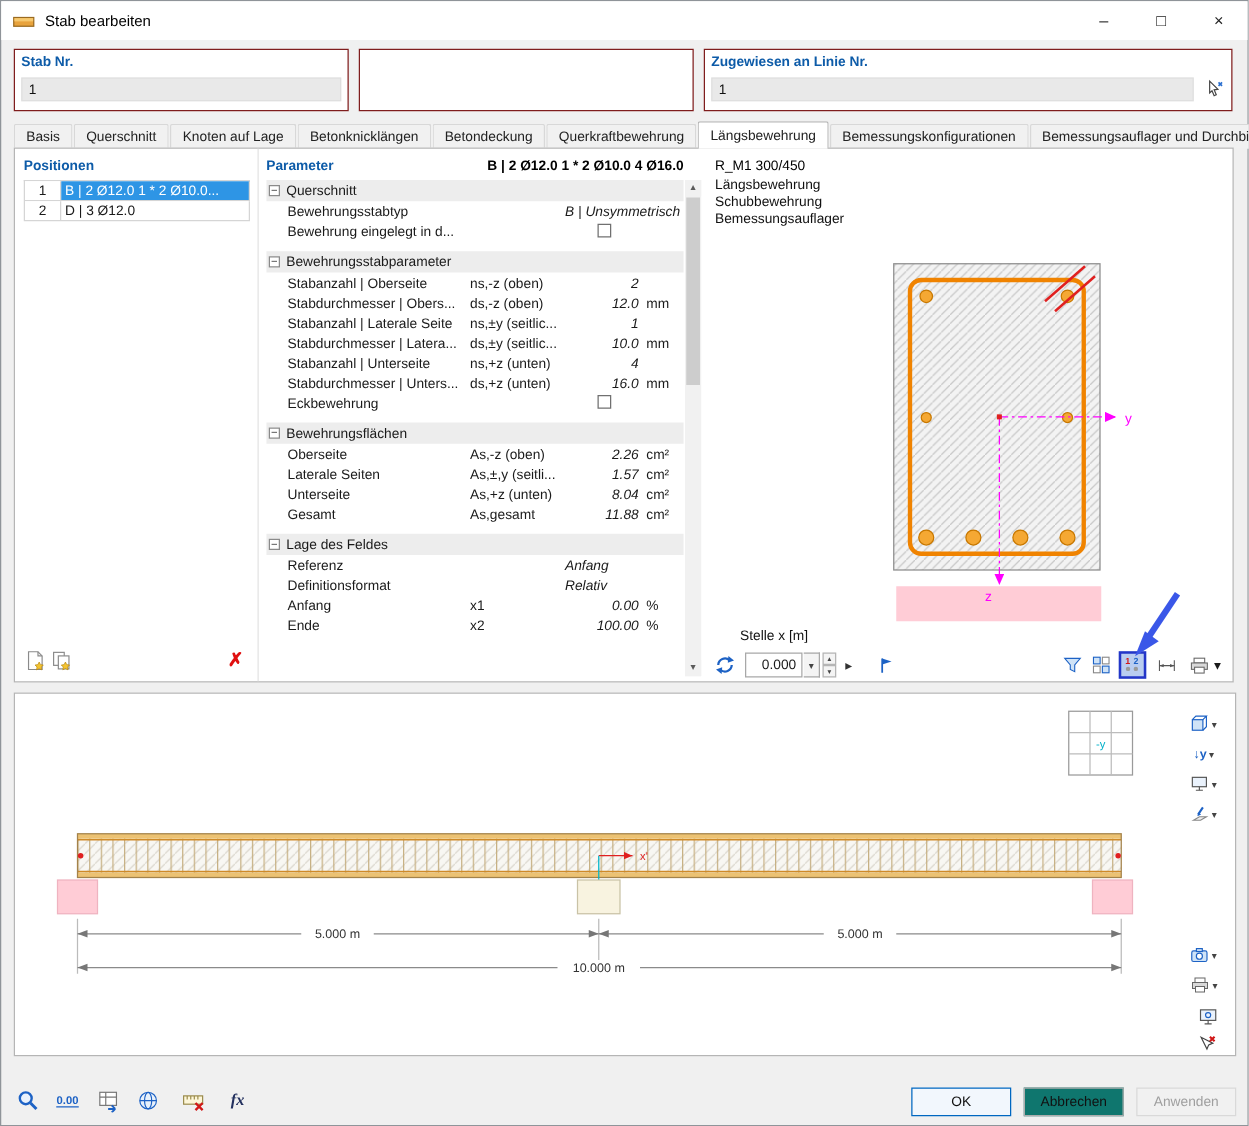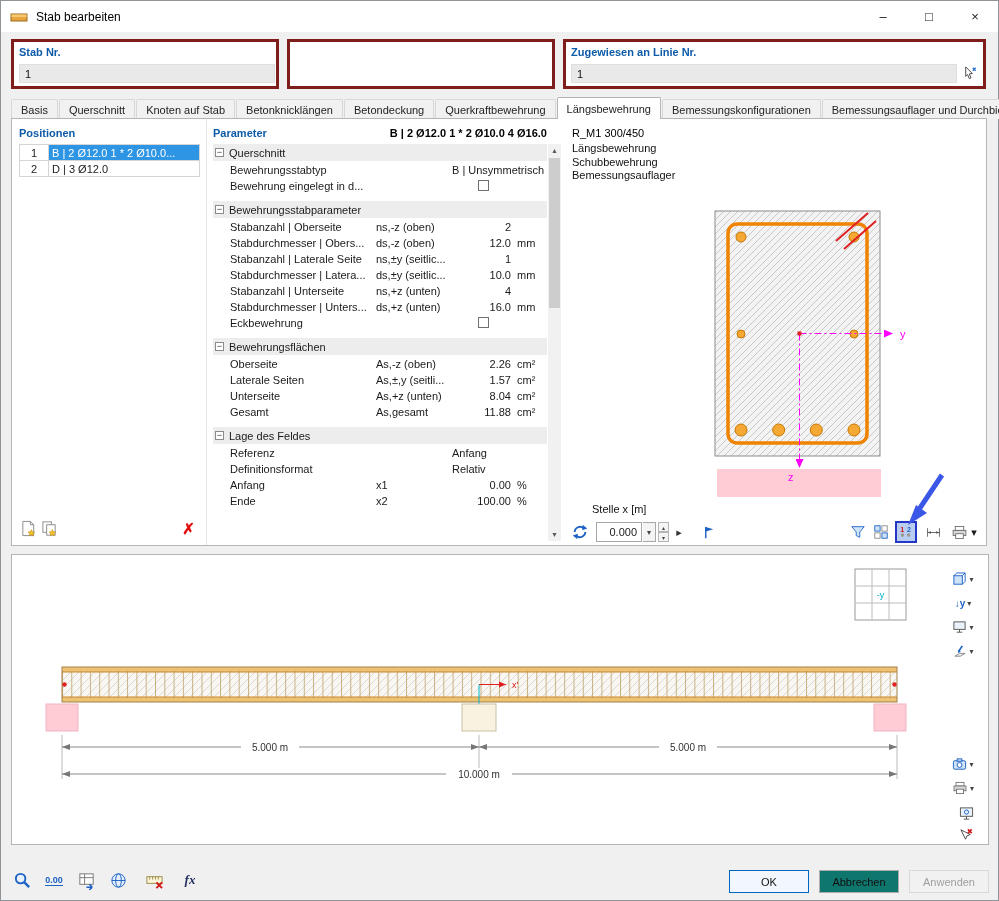--- a/index.html
+++ b/index.html
@@ -8,21 +8,21 @@
   .win{position:absolute;inset:0;border:1px solid #8f9499;background:#f0f0f0;}
 
   
   .titlebar{position:absolute;left:0;top:0;right:0;height:31px;background:#fff;display:flex;align-items:center;padding-left:9px;}
   .titlebar .title{font-size:12px;color:#000;margin-left:8px;}
   .app-icon{width:18px;height:18px;display:inline-flex;}
   .win-btn{position:absolute;top:0;width:46px;height:31px;display:flex;align-items:center;justify-content:center;font-size:13px;color:#222;}
   .win-min{right:92px}.win-max{right:46px}.win-close{right:0}
 
   
-  .gbox{position:absolute;top:38px;height:50px;background:#fff;border:3px solid #7f1d1d;}
+  .gbox{position:absolute;top:38px;height:50px;background:#fff;border:1px solid #7f1d1d;}
   .glabel{position:absolute;left:5px;top:4px;color:#0d5ba8;font-weight:bold;}
   .ginput{position:absolute;left:5px;top:22px;height:19px;background:#e9e9e9;border:1px solid #dfdfdf;display:flex;align-items:center;padding-left:5px;color:#111;}
   #box-stab{left:10px;width:268px}
   #box-mid{left:286px;width:268px}
   #box-line{left:562px;width:423px}
   .pick-btn{position:absolute;right:3px;top:21px;width:21px;height:21px;display:flex;align-items:center;justify-content:center;}
 
   
   .tabbar{position:absolute;left:10px;top:96px;right:11px;height:22px;display:flex;align-items:flex-end;}
   .tab{height:20px;display:flex;align-items:center;padding:0 9px;background:#f1f1f1;border:1px solid #d8d8d8;border-bottom:none;margin-right:1px;color:#222;border-radius:2px 2px 0 0;white-space:nowrap;}
@@ -46,21 +46,21 @@
   
   .par-head{position:absolute;left:201px;top:8px;width:334px;display:flex;justify-content:space-between;align-items:center;}
   .par-title{color:#0d5ba8;font-weight:bold;}
   .par-sum{font-weight:bold;color:#000;white-space:nowrap;}
   .par-table{position:absolute;left:201px;top:25px;width:334px;bottom:4px;overflow:hidden;}
   .pg-head{height:17px;background:#ededed;display:flex;align-items:center;padding-left:2px;margin-bottom:1px;}
   .expander{width:9px;height:9px;border:1px solid #8a8a8a;background:#fff;display:inline-flex;align-items:center;justify-content:center;font-size:9px;line-height:7px;margin-right:5px;color:#333;}
   .p-row{display:grid;grid-template-columns:163px 76px 62px 33px;height:16px;align-items:center;}
   .p-name{padding-left:17px;white-space:nowrap;overflow:hidden;}
   .p-sym{white-space:nowrap;overflow:hidden;}
-  .p-val{white-space:nowrap;}
+  .p-val{white-space:nowrap;font-style:italic;}
   .p-val.right{text-align:right;padding-right:3px;}
   .p-val.center{text-align:center;}
   .p-unit{padding-left:3px;}
   .pg-gap{height:7px;}
   .cb{display:inline-block;width:11px;height:11px;border:1px solid #707070;background:#fff;}
   .swatch{display:inline-block;width:11px;height:11px;background:#8d7b66;border:1px solid #6f6152;vertical-align:-2px;margin-right:3px;}
 
   
   .sbar{position:absolute;left:536px;top:25px;width:13px;bottom:4px;background:#f1f1f1;}
   .sb-btn{position:absolute;left:0;width:13px;height:13px;color:#5a5a5a;font-size:7px;display:flex;align-items:center;justify-content:center;background:#f1f1f1;}
@@ -131,21 +131,21 @@
       <svg viewBox="0 0 18 18" width="17" height="17">
         <path d="M5 2 L12 9 L8.8 9.4 L10.6 13.6 L8.8 14.4 L7 10.2 L5 12 Z" fill="#fff" stroke="#444"></path>
         <path d="M12.5 3 l3 3 M15.5 3 l-3 3" stroke="#2a6fd0" stroke-width="1.4"></path>
       </svg>
     </div>
   </div>
 
   <div class="tabbar">
       <div class="tab">Basis</div>
       <div class="tab">Querschnitt</div>
-      <div class="tab">Knoten auf Stab</div>
+      <div class="tab">Knoten auf Lage</div>
       <div class="tab">Betonknicklängen</div>
       <div class="tab">Betondeckung</div>
       <div class="tab">Querkraftbewehrung</div>
       <div class="tab active">Längsbewehrung</div>
       <div class="tab">Bemessungskonfigurationen</div>
       <div class="tab">Bemessungsauflager und Durchbiegung</div>
     </div>
 
   <div class="main">
 

